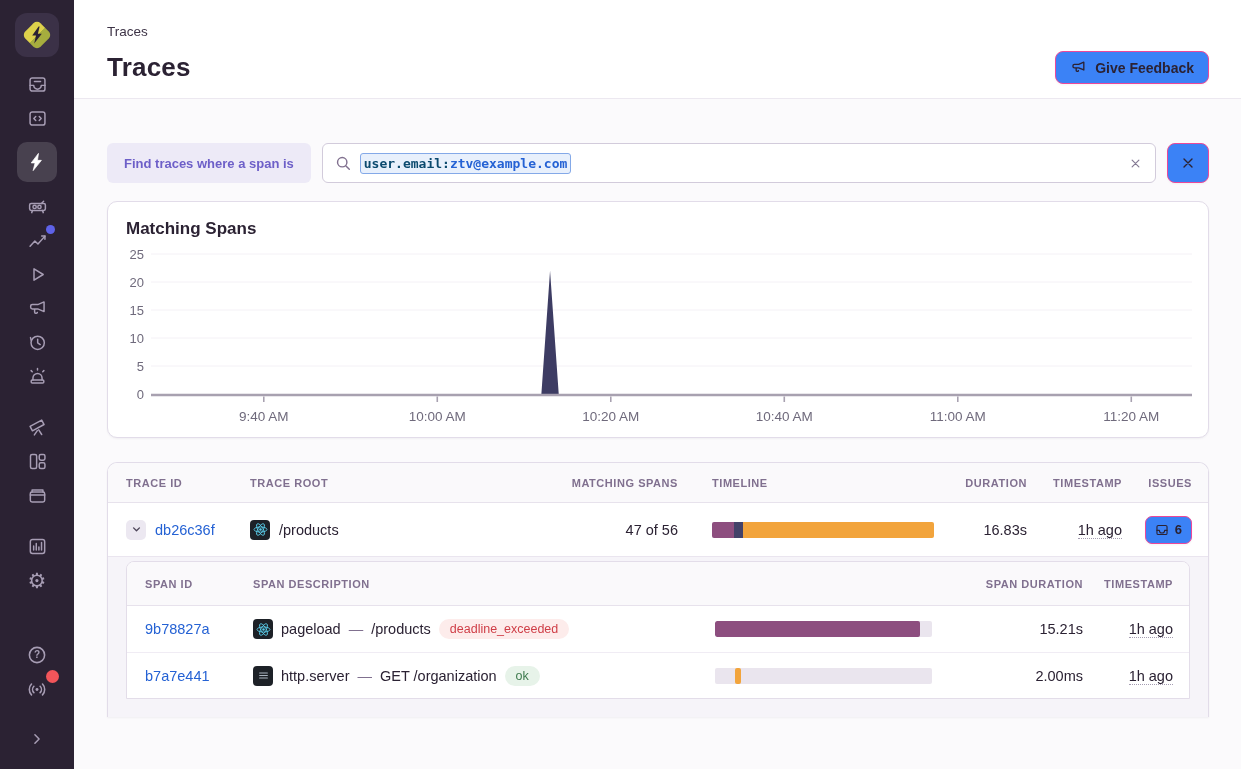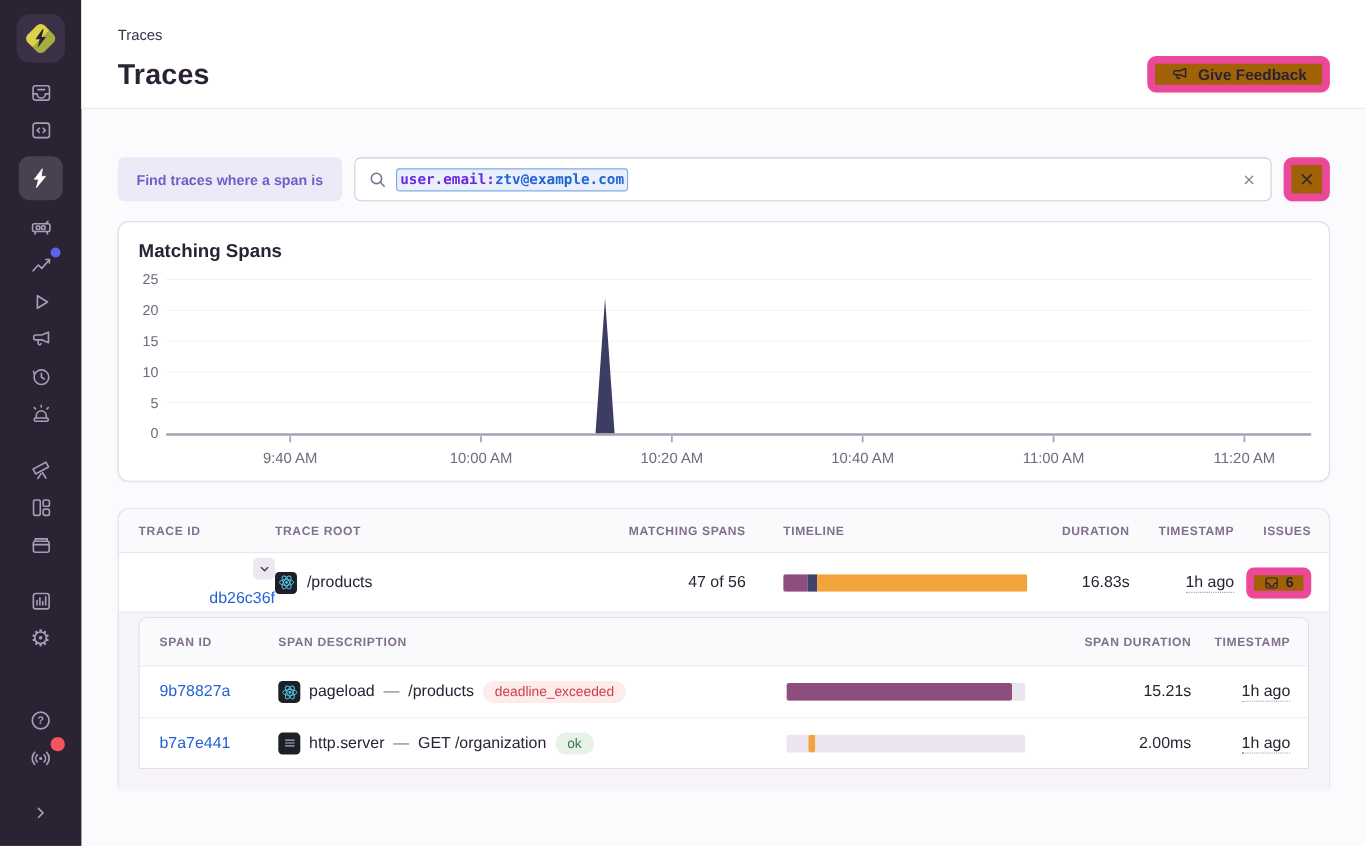--- a/index.html
+++ b/index.html
@@ -19,36 +19,36 @@
   .nav-bottom { margin-top:auto; display:flex; flex-direction:column; align-items:center; }
   .uico { font-size:21px; line-height:1; }
   .collapse { margin:16px 0 13px; }
 
   
   .main { flex:1; display:flex; flex-direction:column; min-width:0; }
   .page-header { background:#ffffff; border-bottom:1px solid #ece8f0; padding:24px 32px 14px 33px; }
   .breadcrumb { font-size:13.5px; color:#3d3346; cursor:pointer; }
   .title-row { display:flex; align-items:center; justify-content:space-between; margin-top:12px; }
   .page-title { font-size:26px; font-weight:700; letter-spacing:0.2px; }
-  .btn { display:inline-flex; align-items:center; gap:8px; background:#a16207; border:7px solid #ec4899; border-radius:8px; font-weight:700; font-size:14px; color:#2b2233; cursor:pointer; box-shadow:0 1px 2px rgba(43,34,51,0.05); }
+  .btn { display:inline-flex; align-items:center; gap:8px; background:#3b82f6; border:1px solid #ec4899; border-radius:8px; font-weight:700; font-size:14px; color:#2b2233; cursor:pointer; box-shadow:0 1px 2px rgba(43,34,51,0.05); }
   .feedback-btn { height:33px; padding:0 14px; }
 
   .content { padding:26px 32px 0 33px; }
 
   
   .filter-bar { display:inline-flex; align-items:stretch; background:#fff; border:1px solid #d2cbdb; border-radius:8px; height:44px; box-shadow:0 1px 2px rgba(43,34,51,0.05); }
   .filter-seg { display:flex; align-items:center; gap:9px; padding:0 16px; font-weight:700; font-size:14.5px; cursor:pointer; }
   .filter-divider { width:1px; background:#e3dde9; margin:0; }
 
   
   .cond-row { display:flex; align-items:center; gap:11px; margin-top:18px; }
   .cond-label { height:40px; display:flex; align-items:center; padding:0 17px; background:#edeaf7; color:#6d5fc8; font-weight:700; font-size:13px; border-radius:6px; }
   .search-box { flex:1; height:40px; background:#fff; border:1px solid #d2cbdb; border-radius:6px; display:flex; align-items:center; padding:0 12px; gap:8px; cursor:text; }
   .token { font-family:"DejaVu Sans Mono", monospace; font-size:13px; background:#e8f0fc; border:1px solid #84a9e8; border-radius:3px; padding:2px 3px; white-space:nowrap; cursor:text; }
-  .token .tkey { color:#6d28d9; font-weight:700; }
+  .token .tkey { color:#0c4a6e; font-weight:700; }
   .token .tval { color:#2562d4; font-weight:700; }
   .search-spacer { flex:1; }
   .clear-x { color:#857a94; cursor:pointer; display:flex; }
   .close-btn { width:42px; height:40px; justify-content:center; border-radius:8px; }
   .add-btn { height:36px; padding:0 14px; margin-top:10px; border-radius:6px; }
 
   
   .panel { background:#fff; border:1px solid #e2dce9; border-radius:10px; box-shadow:0 1px 2px rgba(43,34,51,0.05); }
   .chart-panel { margin-top:18px; padding:17px 0 4px; }
   .chart-title { font-size:17px; font-weight:700; padding:0 18px; }
@@ -56,21 +56,21 @@
 
   
   .table-panel { margin-top:24px; border-radius:10px 10px 0 0; overflow:hidden; border-bottom:none; }
   .t-grid { display:grid; grid-template-columns:142px 264px 164px 34px 222px 93px 95px 88px; align-items:center; }
   .t-head { background:#faf9fb; border-bottom:1px solid #e7e2ec; height:40px; }
   .th { font-size:11px; font-weight:700; letter-spacing:0.55px; color:#80708f; }
   .cell-pad-l { padding-left:18px; }
   .cell-pad-r { padding-right:18px; }
   .right { text-align:right; justify-self:stretch; }
   .t-row { height:53px; background:#fff; }
-  .idcell { display:flex; align-items:flex-end; gap:9px; padding-left:18px;flex-direction:column; }
+  .idcell { display:flex; align-items:center; gap:9px; padding-left:18px; }
   .chev-btn { width:20px; height:20px; border-radius:5px; background:#ece8f1; display:flex; align-items:center; justify-content:center; color:#4d4458; cursor:pointer; flex-shrink:0; }
   .link { color:#2562d4; font-size:14.5px; cursor:pointer; }
   .rootcell { display:flex; align-items:center; gap:9px; font-size:14.5px; }
   .plat-icon { width:20px; height:20px; border-radius:4px; background:#1d2127; display:flex; align-items:center; justify-content:center; flex-shrink:0; }
   .num { font-size:14.5px; }
   .bar-track { width:222px; height:16px; border-radius:2px; overflow:hidden; display:flex; }
   .bar-track div { height:100%; }
   .ts { display:inline-block; border-bottom:1px dotted #a59db2; font-size:14.5px; cursor:default; }
   .issues-btn { height:28px; padding:0 9px; gap:6px; border-radius:7px; font-size:13px; justify-self:end; margin-right:18px; }
 

